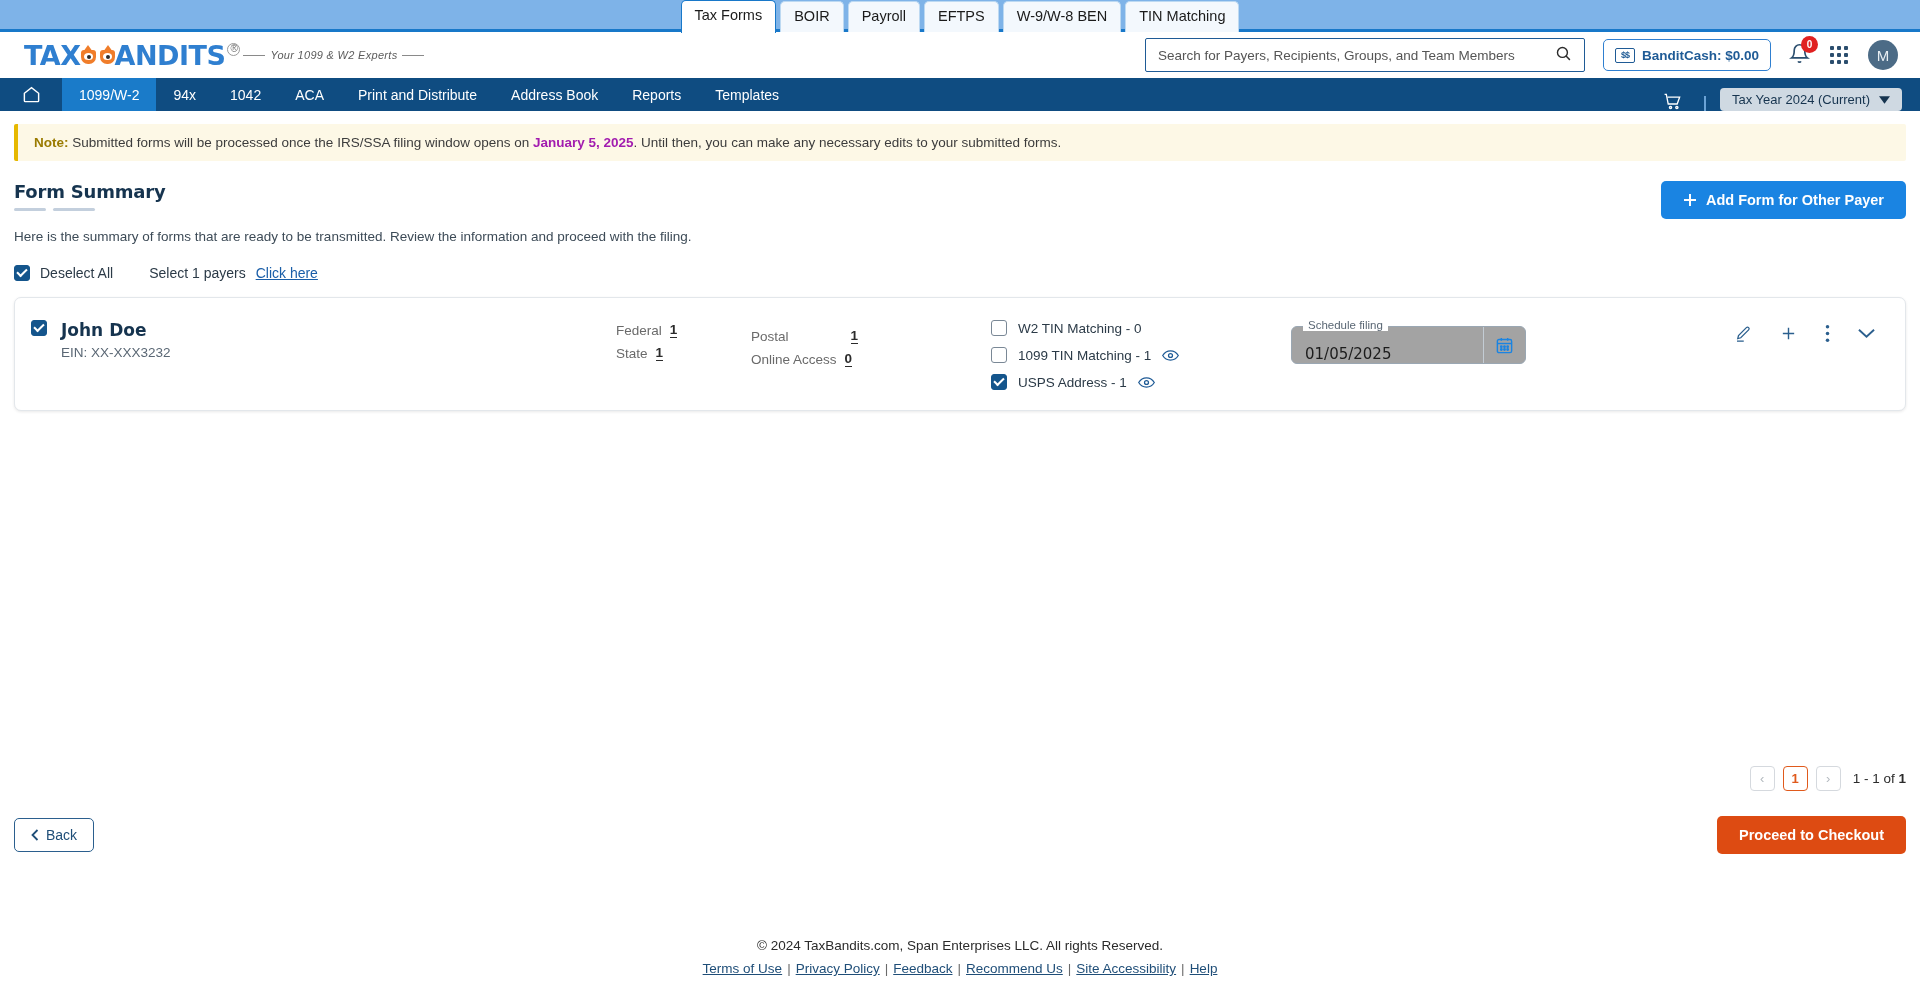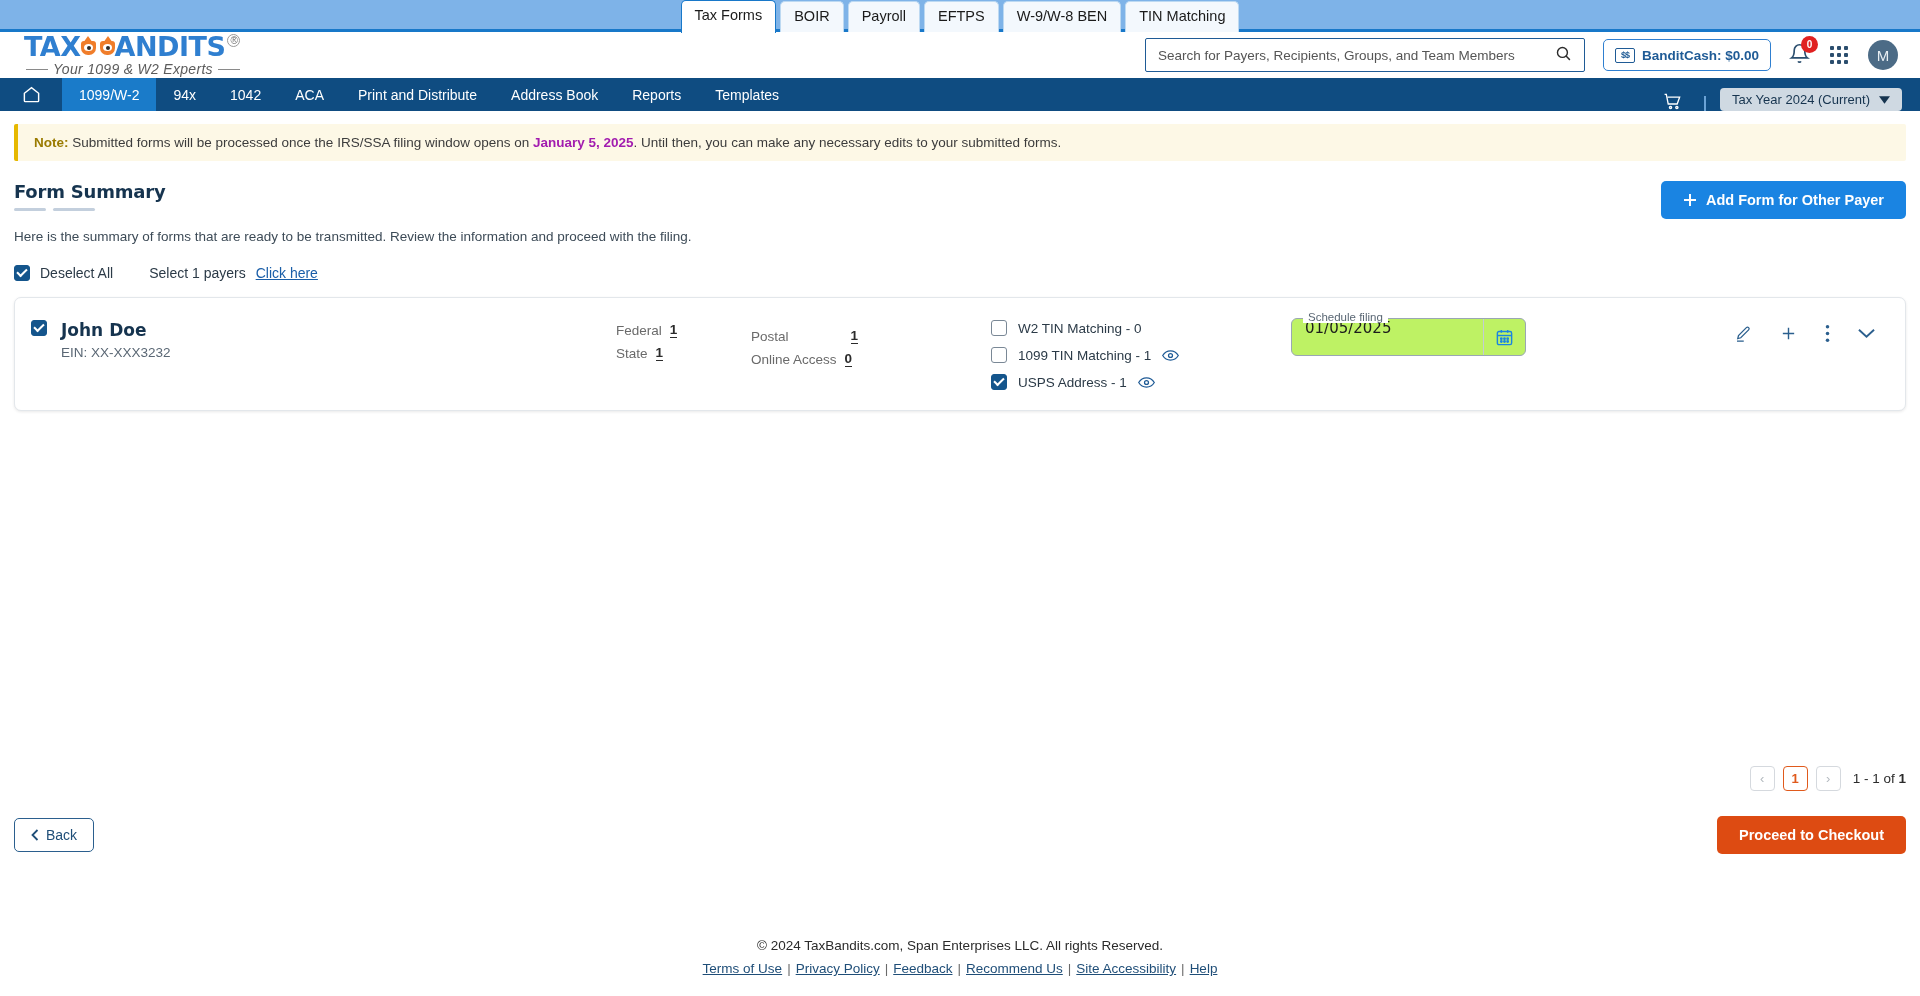--- a/index.html
+++ b/index.html
@@ -51,21 +51,21 @@
   }
 
   
   .header {
     height: 46px;
     background: #fff;
     display: flex;
     align-items: center;
     padding: 0 22px 0 24px;
   }
-  .logo { display: flex; flex-direction: column; gap: 1px; }
+  .logo { display: flex; flex-direction: row; gap: 1px; }
   .logo-main {
     font-size: 27px;
     font-weight: bold;
     letter-spacing: -0.5px;
     color: #2f7fd0;
     display: flex;
     align-items: center;
     line-height: 1;
     font-family: "DejaVu Sans", sans-serif;
   }
@@ -120,21 +120,21 @@
     width: 13px; height: 13px;
     display: inline-flex;
     align-items: center;
     justify-content: center;
     margin-left: 2px;
     margin-bottom: 12px;
     font-weight: normal;
     font-family: "Liberation Sans", sans-serif;
   }
   .logo-sub {
-    font-size: 14px;
+    font-size: 11px;
     color: #5b5b5b;
     font-style: italic;
     letter-spacing: 0.3px;
     display: flex;
     align-items: center;
     gap: 5px;
     padding-left: 2px;
     text-align: center;
   }
   .logo-sub .rule { display: block; width: 22px; height: 1px; background: #8a8a8a; }
@@ -382,22 +382,23 @@
   .tin-line:last-child { margin-bottom: 0; }
   .eye { cursor: pointer; display:inline-flex; }
 
   .c-sched { width: 235px; padding-top: 0px; }
   .fieldset {
     position: relative;
     border: 1.3px solid #9aa7b3;
     border-radius: 6px;
     height: 38px;
     display: flex;
-    align-items: flex-start;
-    background: #bef264;
+    align-items: flex-end;
+    background: #a3a3a3;
+    margin-top: 8px;
   }
   .fieldset legend {
     position: absolute;
     top: -8px; left: 11px;
     background: #fff;
     padding: 0 5px;
     font-size: 11.5px;
     color: #5a6774;
   }
   .fieldset .dateval {

